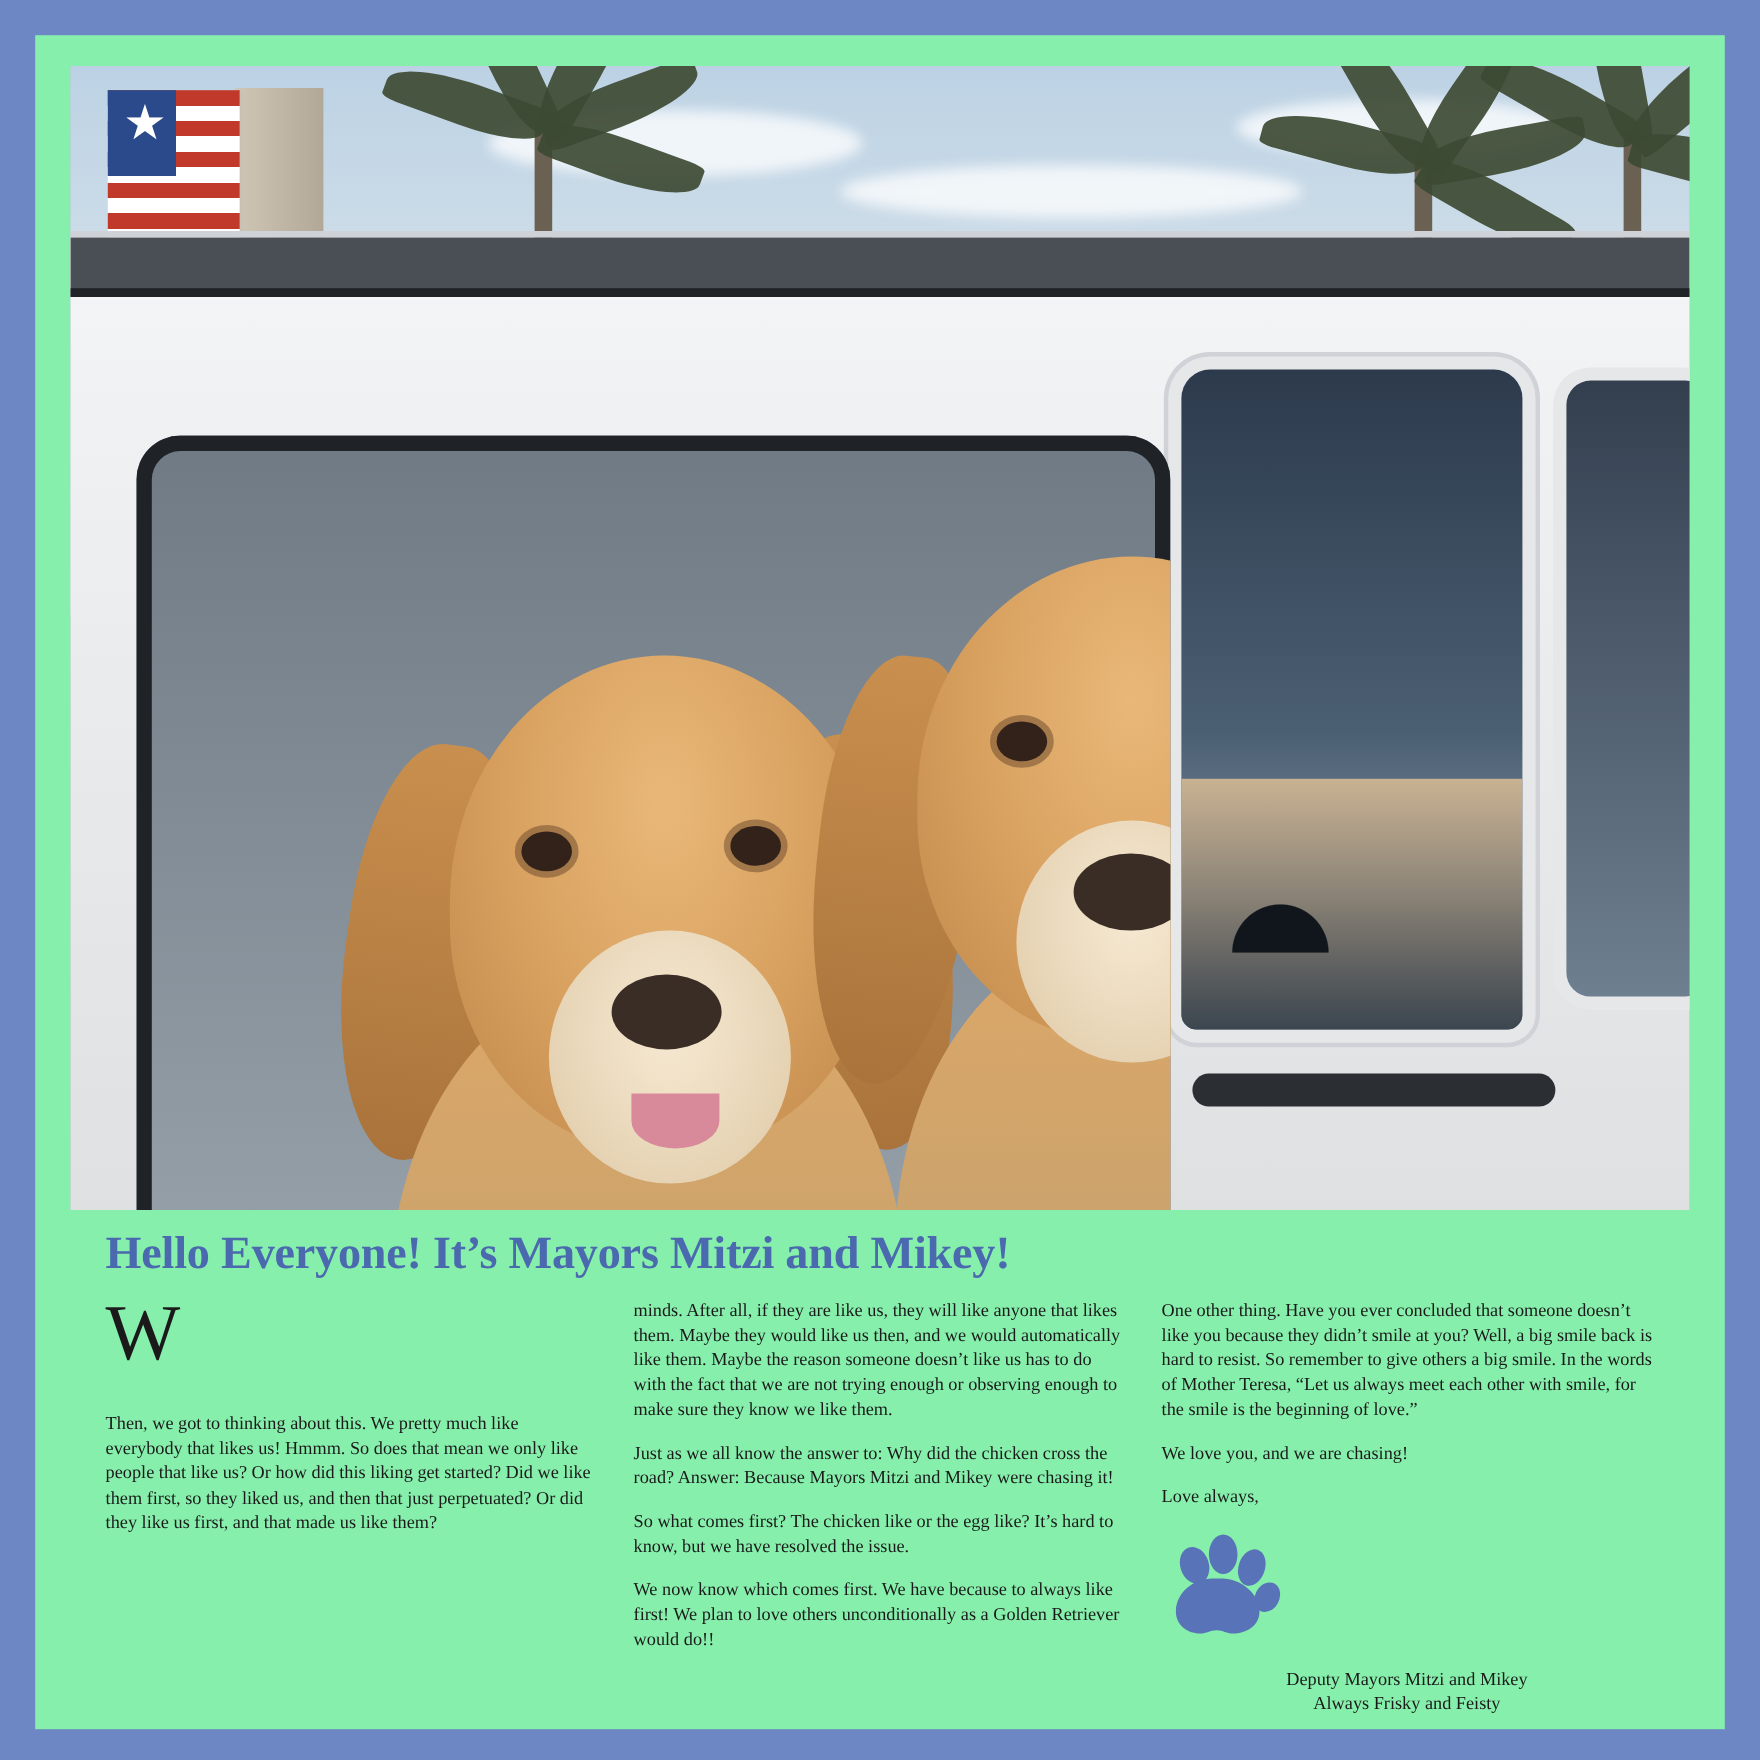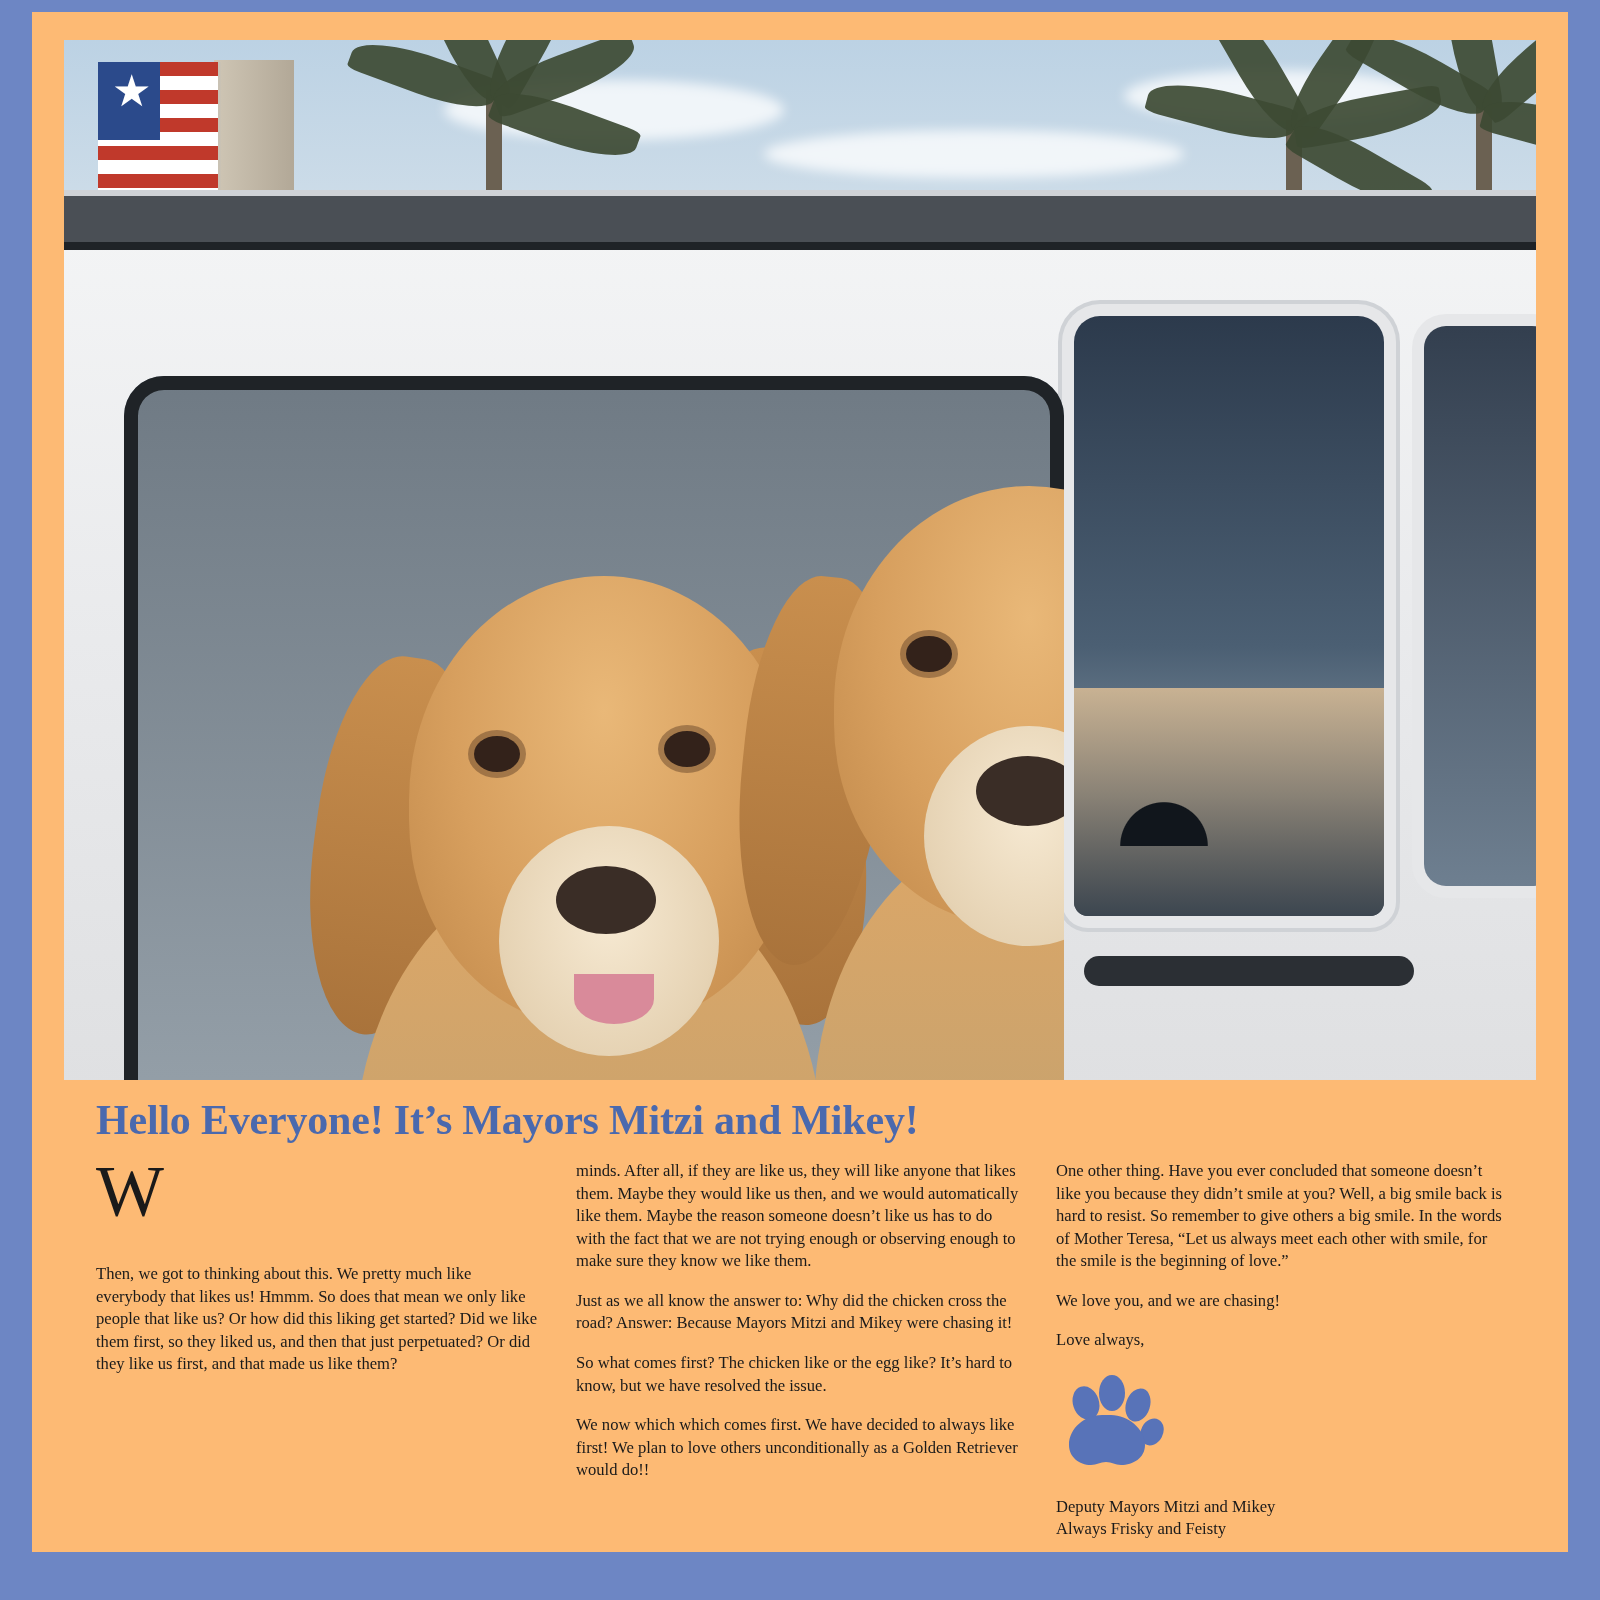--- a/index.html
+++ b/index.html
@@ -9,24 +9,24 @@
   body {
     width: 1600px;
     height: 1600px;
     background: #6d86c4;
     font-family: "Liberation Serif", serif;
     overflow: hidden;
   }
   .page {
     position: absolute;
     left: 32px;
-    top: 12px;
+    top: 32px;
     width: 1536px;
     height: 1540px;
-    background: #fdba74;
+    background: #86efac;
     box-sizing: border-box;
   }
   .photo {
     position: absolute;
     left: 32px;
     top: 28px;
     width: 1472px;
     height: 1040px;
     overflow: hidden;
     background: #b9c6cf;
@@ -248,21 +248,21 @@
   .col p { margin: 0 0 17px 0; }
   .dropcap-p { position: relative; min-height: 86px; }
   .dropcap {
     float: left;
     font-size: 72px;
     line-height: 0.82;
     padding: 2px 6px 0 0;
     font-family: "Liberation Serif", serif;
   }
   .paw-wrap { margin: 14px 0 10px 0; }
-  .signoff { margin-top: 2px; }
+  .signoff { margin-top: 2px; text-align: center; }
   .signoff div { line-height: 1.35; }
 </style>
 </head>
 <body>
 
 <div class="page">
 
   <div class="photo">
     <div class="sky"></div>
     <div class="cloud c1"></div>
@@ -339,21 +339,21 @@
 
     <div class="col">
       <p class="dropcap-p"><span class="dropcap">W</span></p>
       <p>Then, we got to thinking about this. We pretty much like everybody that likes us! Hmmm. So does that mean we only like people that like us? Or how did this liking get started? Did we like them first, so they liked us, and then that just perpetuated? Or did they like us first, and that made us like them?</p>
     </div>
 
     <div class="col">
       <p>minds. After all, if they are like us, they will like anyone that likes them. Maybe they would like us then, and we would automatically like them. Maybe the reason someone doesn’t like us has to do with the fact that we are not trying enough or observing enough to make sure they know we like them.</p>
       <p>Just as we all know the answer to: Why did the chicken cross the road? Answer: Because Mayors Mitzi and Mikey were chasing it!</p>
       <p>So what comes first? The chicken like or the egg like? It’s hard to know, but we have resolved the issue.</p>
-      <p>We now which which comes first. We have decided to always like first! We plan to love others unconditionally as a Golden Retriever would do!!</p>
+      <p>We now know which comes first. We have because to always like first! We plan to love others unconditionally as a Golden Retriever would do!!</p>
     </div>
 
     <div class="col">
       <p>One other thing. Have you ever concluded that someone doesn’t like you because they didn’t smile at you? Well, a big smile back is hard to resist. So remember to give others a big smile. In the words of Mother Teresa, “Let us always meet each other with smile, for the smile is the beginning of love.”</p>
       <p>We love you, and we are chasing!</p>
       <p>Love always,</p>
 
       <div class="paw-wrap">
         <svg width="110" height="110" viewBox="0 0 110 110" aria-hidden="true">
           <ellipse cx="30" cy="34" rx="13" ry="17" fill="#5873b8" transform="rotate(-18 30 34)"></ellipse>

